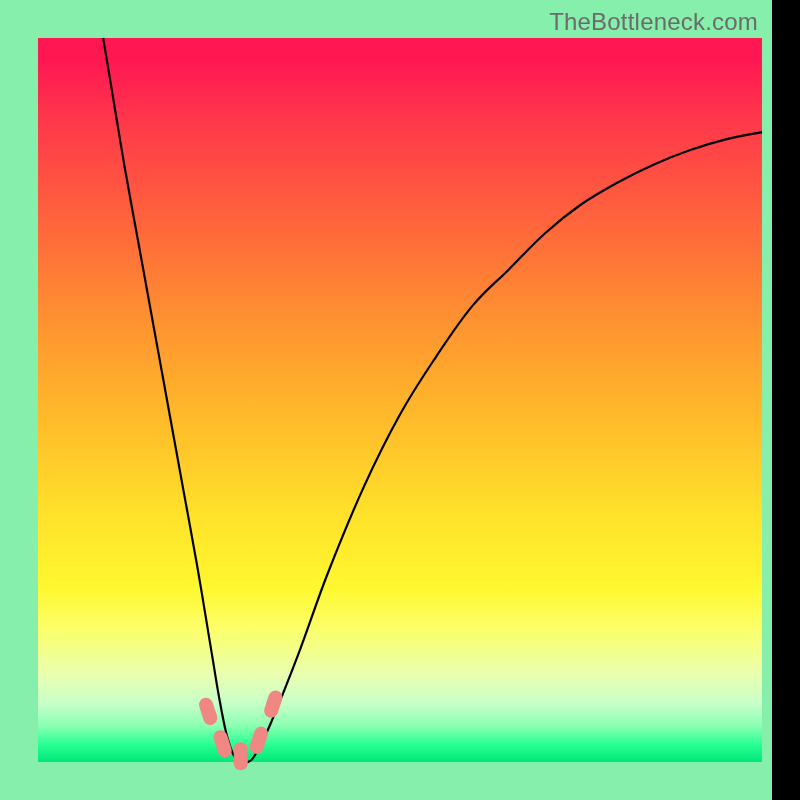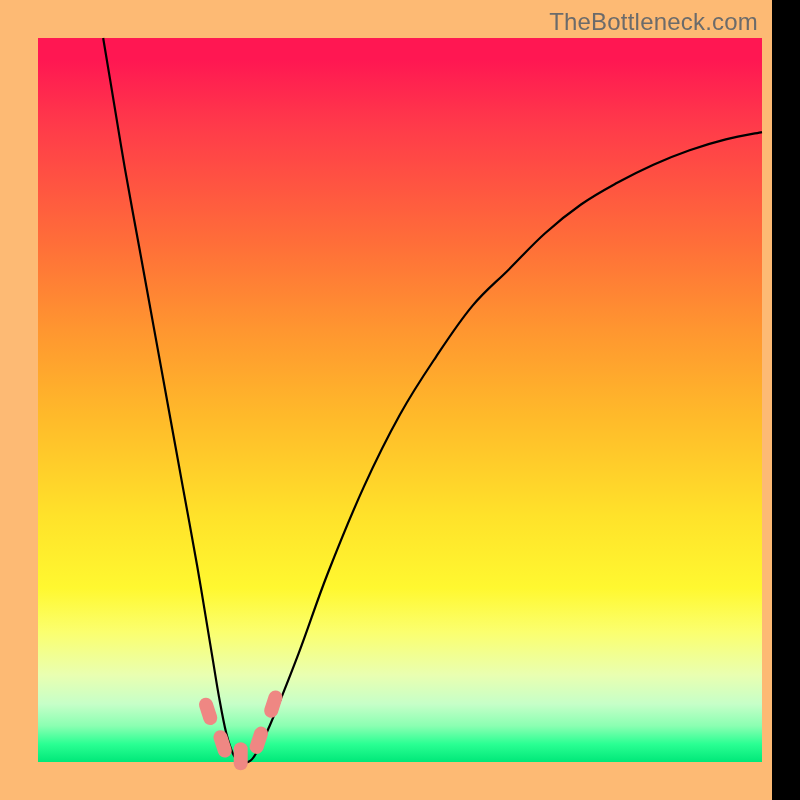--- a/index.html
+++ b/index.html
@@ -10,21 +10,21 @@
     background: #000;
     overflow: hidden;
     font-family: Arial, Helvetica, sans-serif;
   }
   .frame {
     position: absolute;
     top: 0;
     left: 0;
     width: 772px;
     height: 800px;
-    background: #fdba74;
+    background: #86efac;
   }
   .plot {
     position: absolute;
     top: 38px;
     left: 38px;
     width: 724px;
     height: 724px;
     background: linear-gradient(
       to bottom,
       #ff1752 0%,

